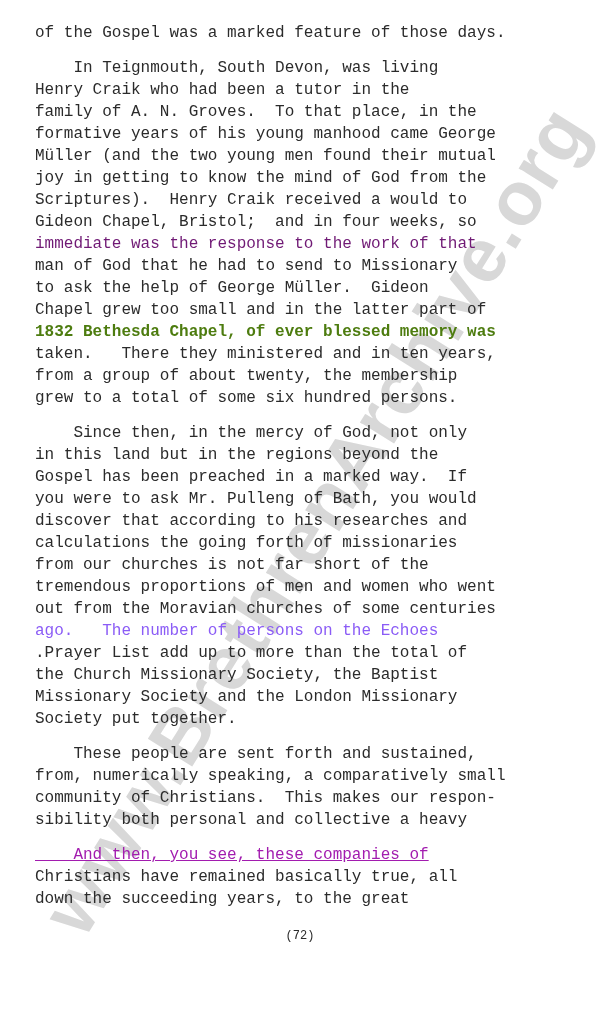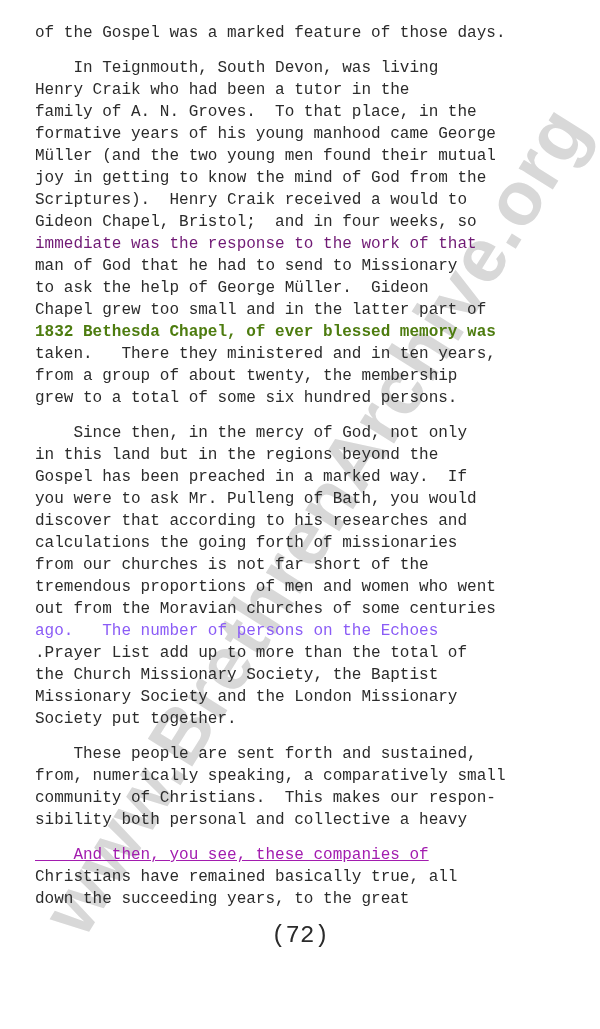--- a/index.html
+++ b/index.html
@@ -44,21 +44,21 @@
     font-size: 16px;
     line-height: 22px;
     height: 22px;
     color: #2b2b2b;
     letter-spacing: 0px;
   }
   .page-number {
     margin-top: 15px;
     width: 530px;
     text-align: center;
-    font-size: 24px;
+    font-size: 12px;
     line-height: 22px;
     color: #2b2b2b;
     white-space: pre;
   }
 </style>
 </head>
 <body>
 
 <div class="page">
   <div class="watermark" style="color: rgb(216, 216, 216);">www.BrethrenArchive.org</div>

